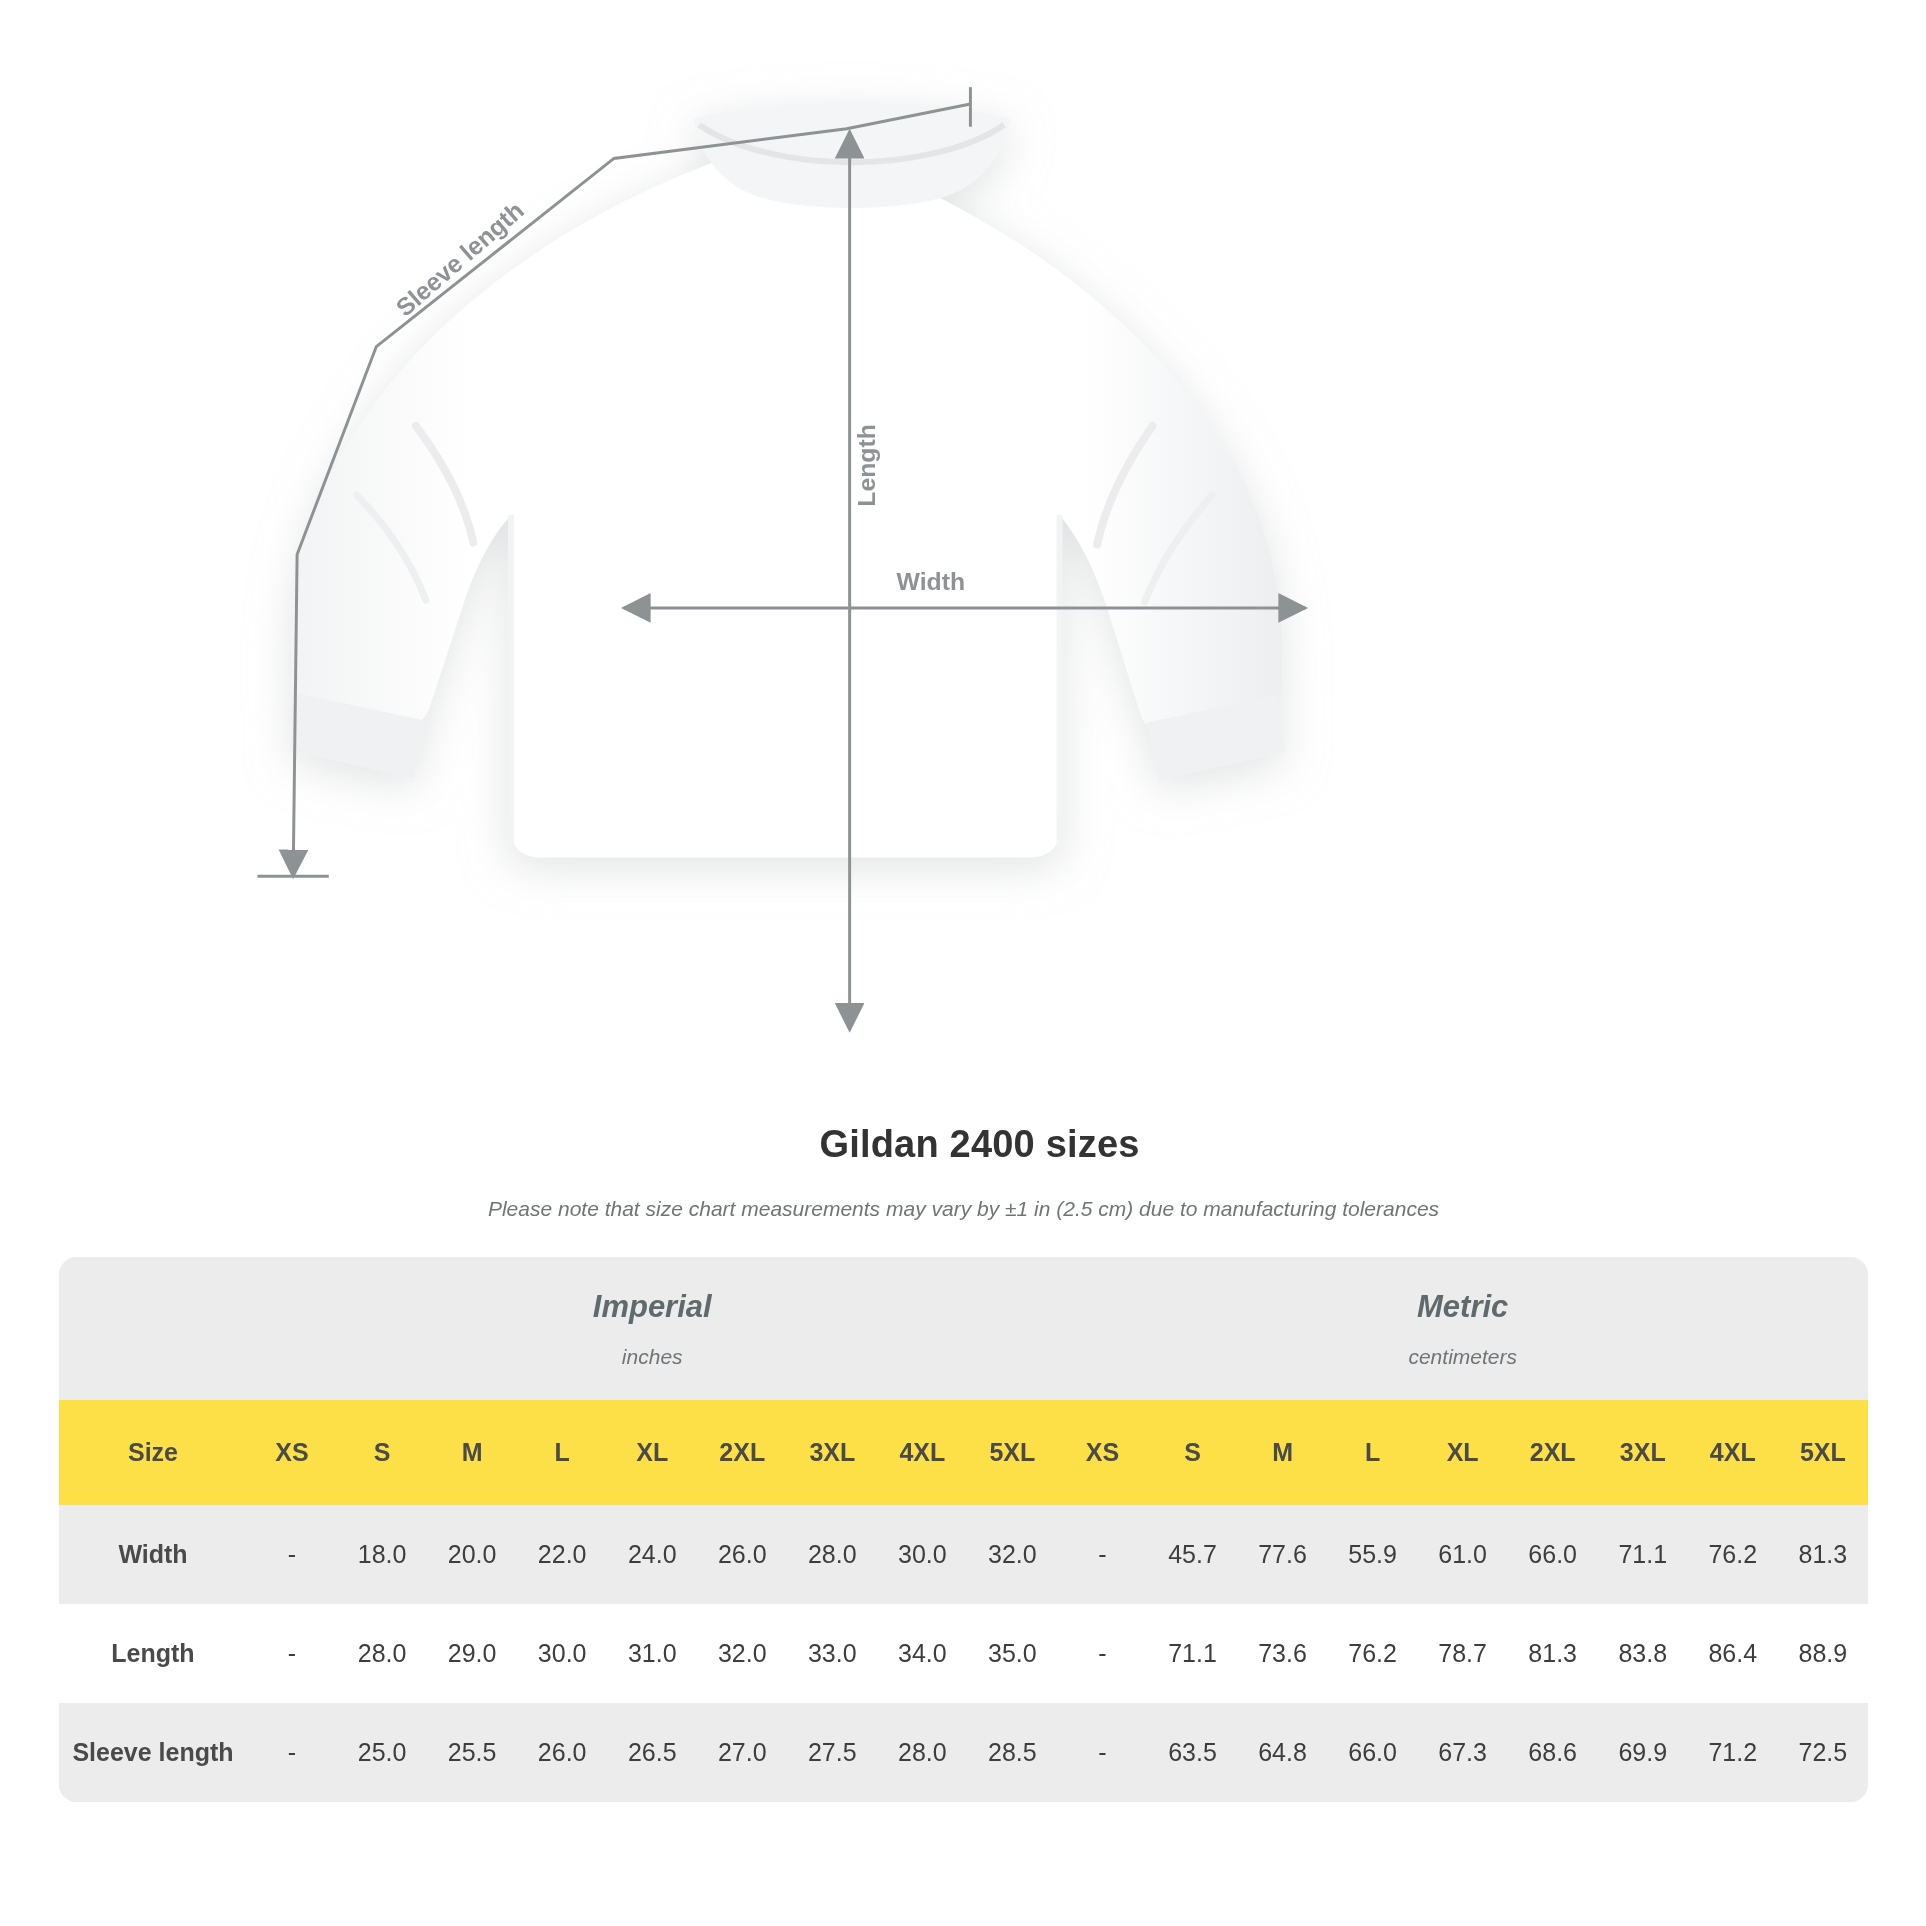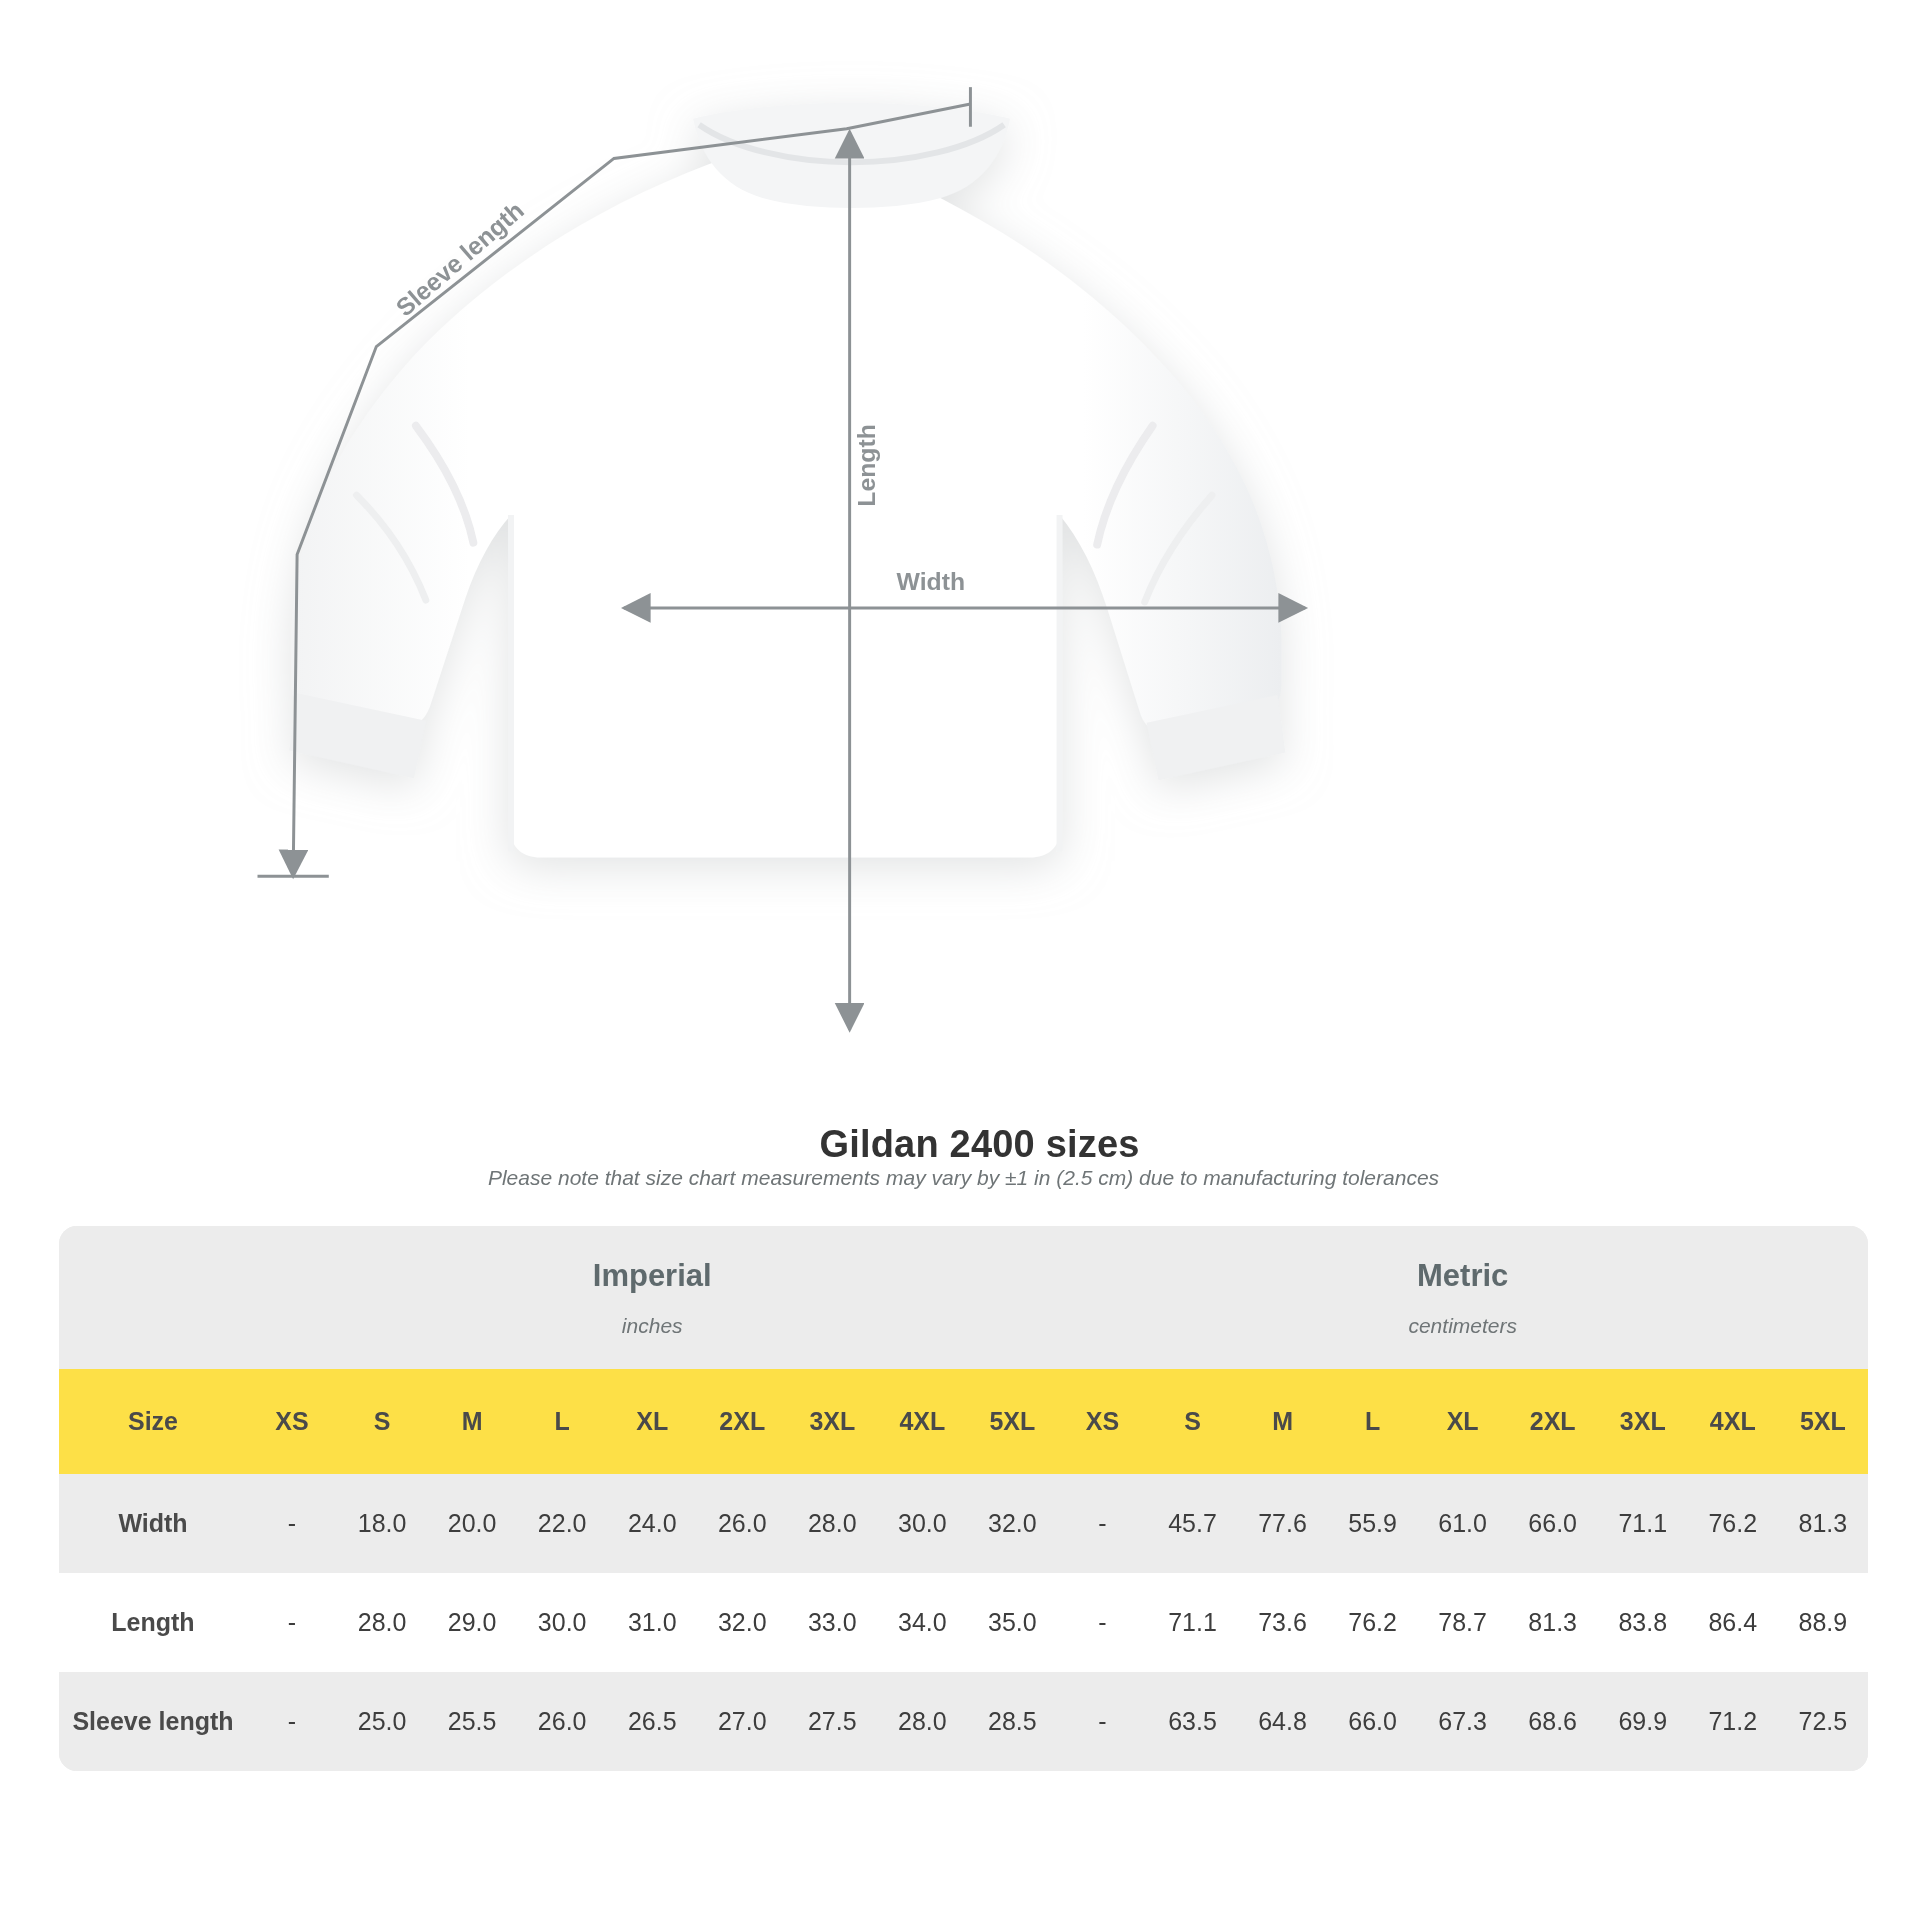--- a/index.html
+++ b/index.html
@@ -41,21 +41,21 @@
     font-size: 38px;
     font-weight: bold;
     color: #333333;
     letter-spacing: 0.2px;
     margin-left: 32px;
   }
   .chart-note {
     font-size: 21px;
     font-style: italic;
     color: #6f7577;
-    margin-top: 0;
+    margin-top: 31px;
   }
 
   
   .table-wrap {
     margin: 36px 59px 0 59px;
     border-radius: 18px;
     overflow: hidden;
     background: #ececec;
   }
   table.size-table {
@@ -68,20 +68,21 @@
     vertical-align: middle;
   }
   .unit-header td {
     height: 141px;
     background: #ececec;
     border: none;
   }
   .unit-name {
     font-size: 31px;
     font-weight: bold;
+    font-style: italic;
     color: #5f6a6d;
   }
   .unit-sub {
     font-size: 21px;
     font-style: italic;
     color: #6f7577;
     margin-top: 20px;
   }
   .head-row td {
     height: 103px;

